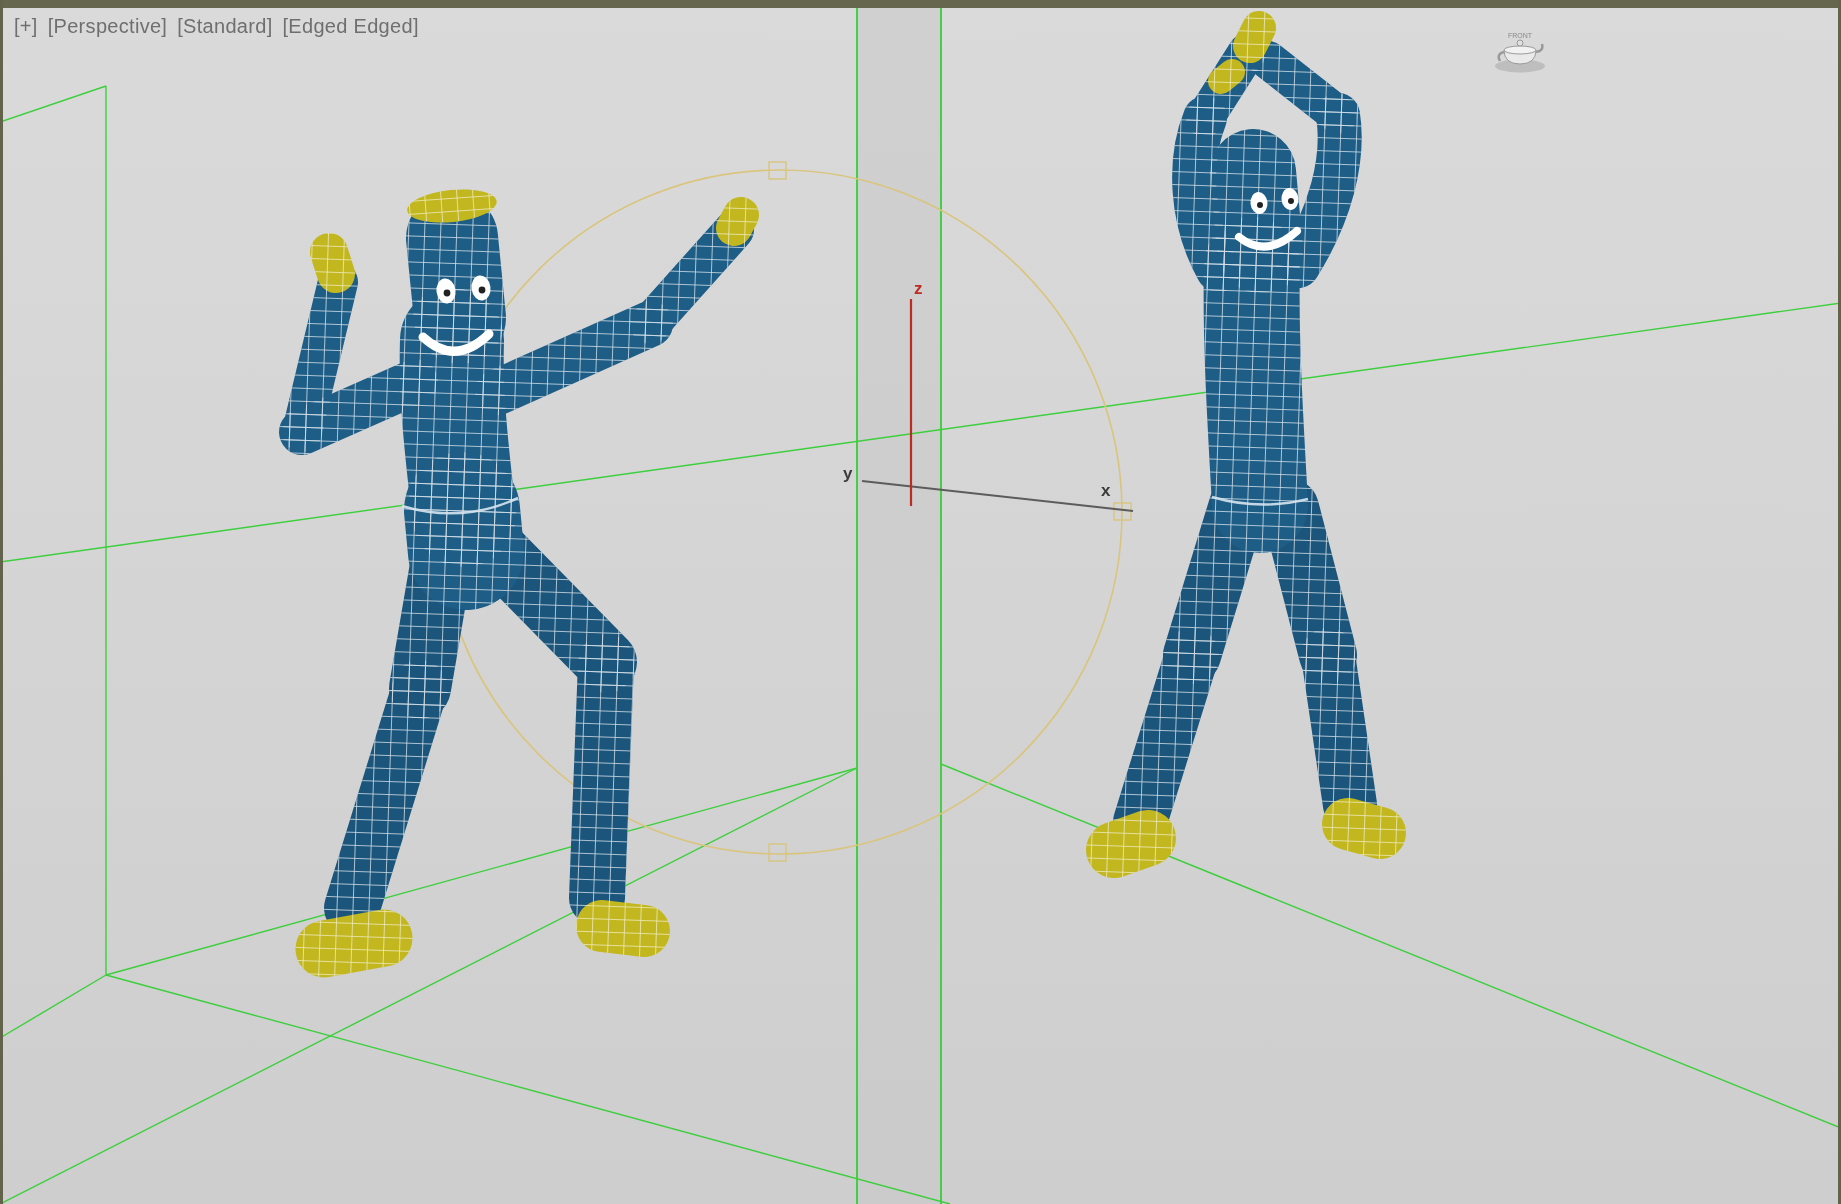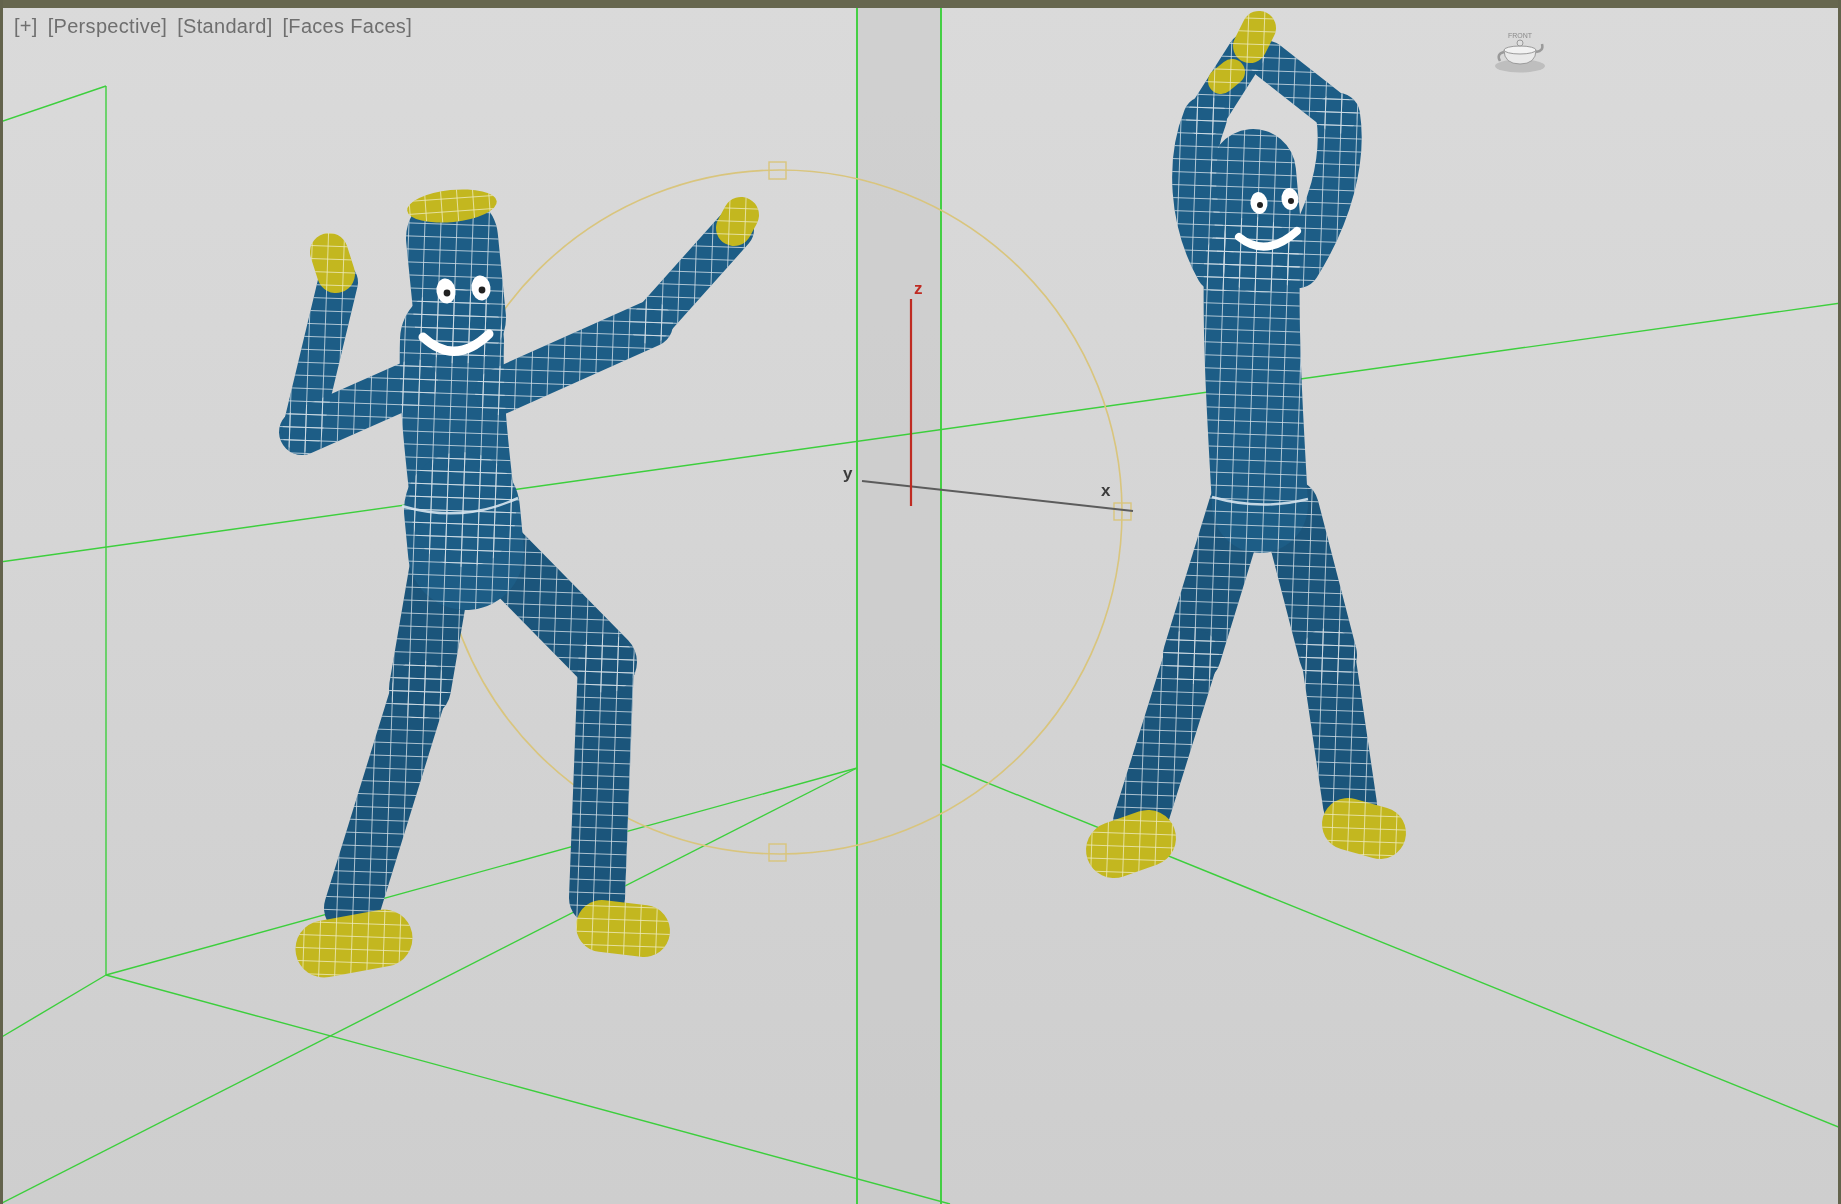--- a/index.html
+++ b/index.html
@@ -21,21 +21,21 @@
 <div class="stage">
 
   <div class="border-top"></div>
   <div class="border-left"></div>
   <div class="border-right"></div>
 
   <div class="vp-label">
     <span>[+]</span>
     <span>[Perspective]</span>
     <span>[Standard]</span>
-    <span>[Faces Faces]</span>
+    <span>[Edged Edged]</span>
   </div>
 
   <svg class="scene" width="1841" height="1204" viewBox="0 0 1841 1204">
     <defs>
       <pattern id="wire" width="16" height="13" patternUnits="userSpaceOnUse" patternTransform="rotate(2)">
         <path d="M0 0.5 H16 M0.5 0 V13" stroke="#ffffff" stroke-width="1" fill="none" opacity="0.8"></path>
       </pattern>
 
       <g id="Lub" fill="none" stroke-linecap="round" stroke-linejoin="round">
         <path d="M452,238 L460,318" stroke-width="92"></path>

